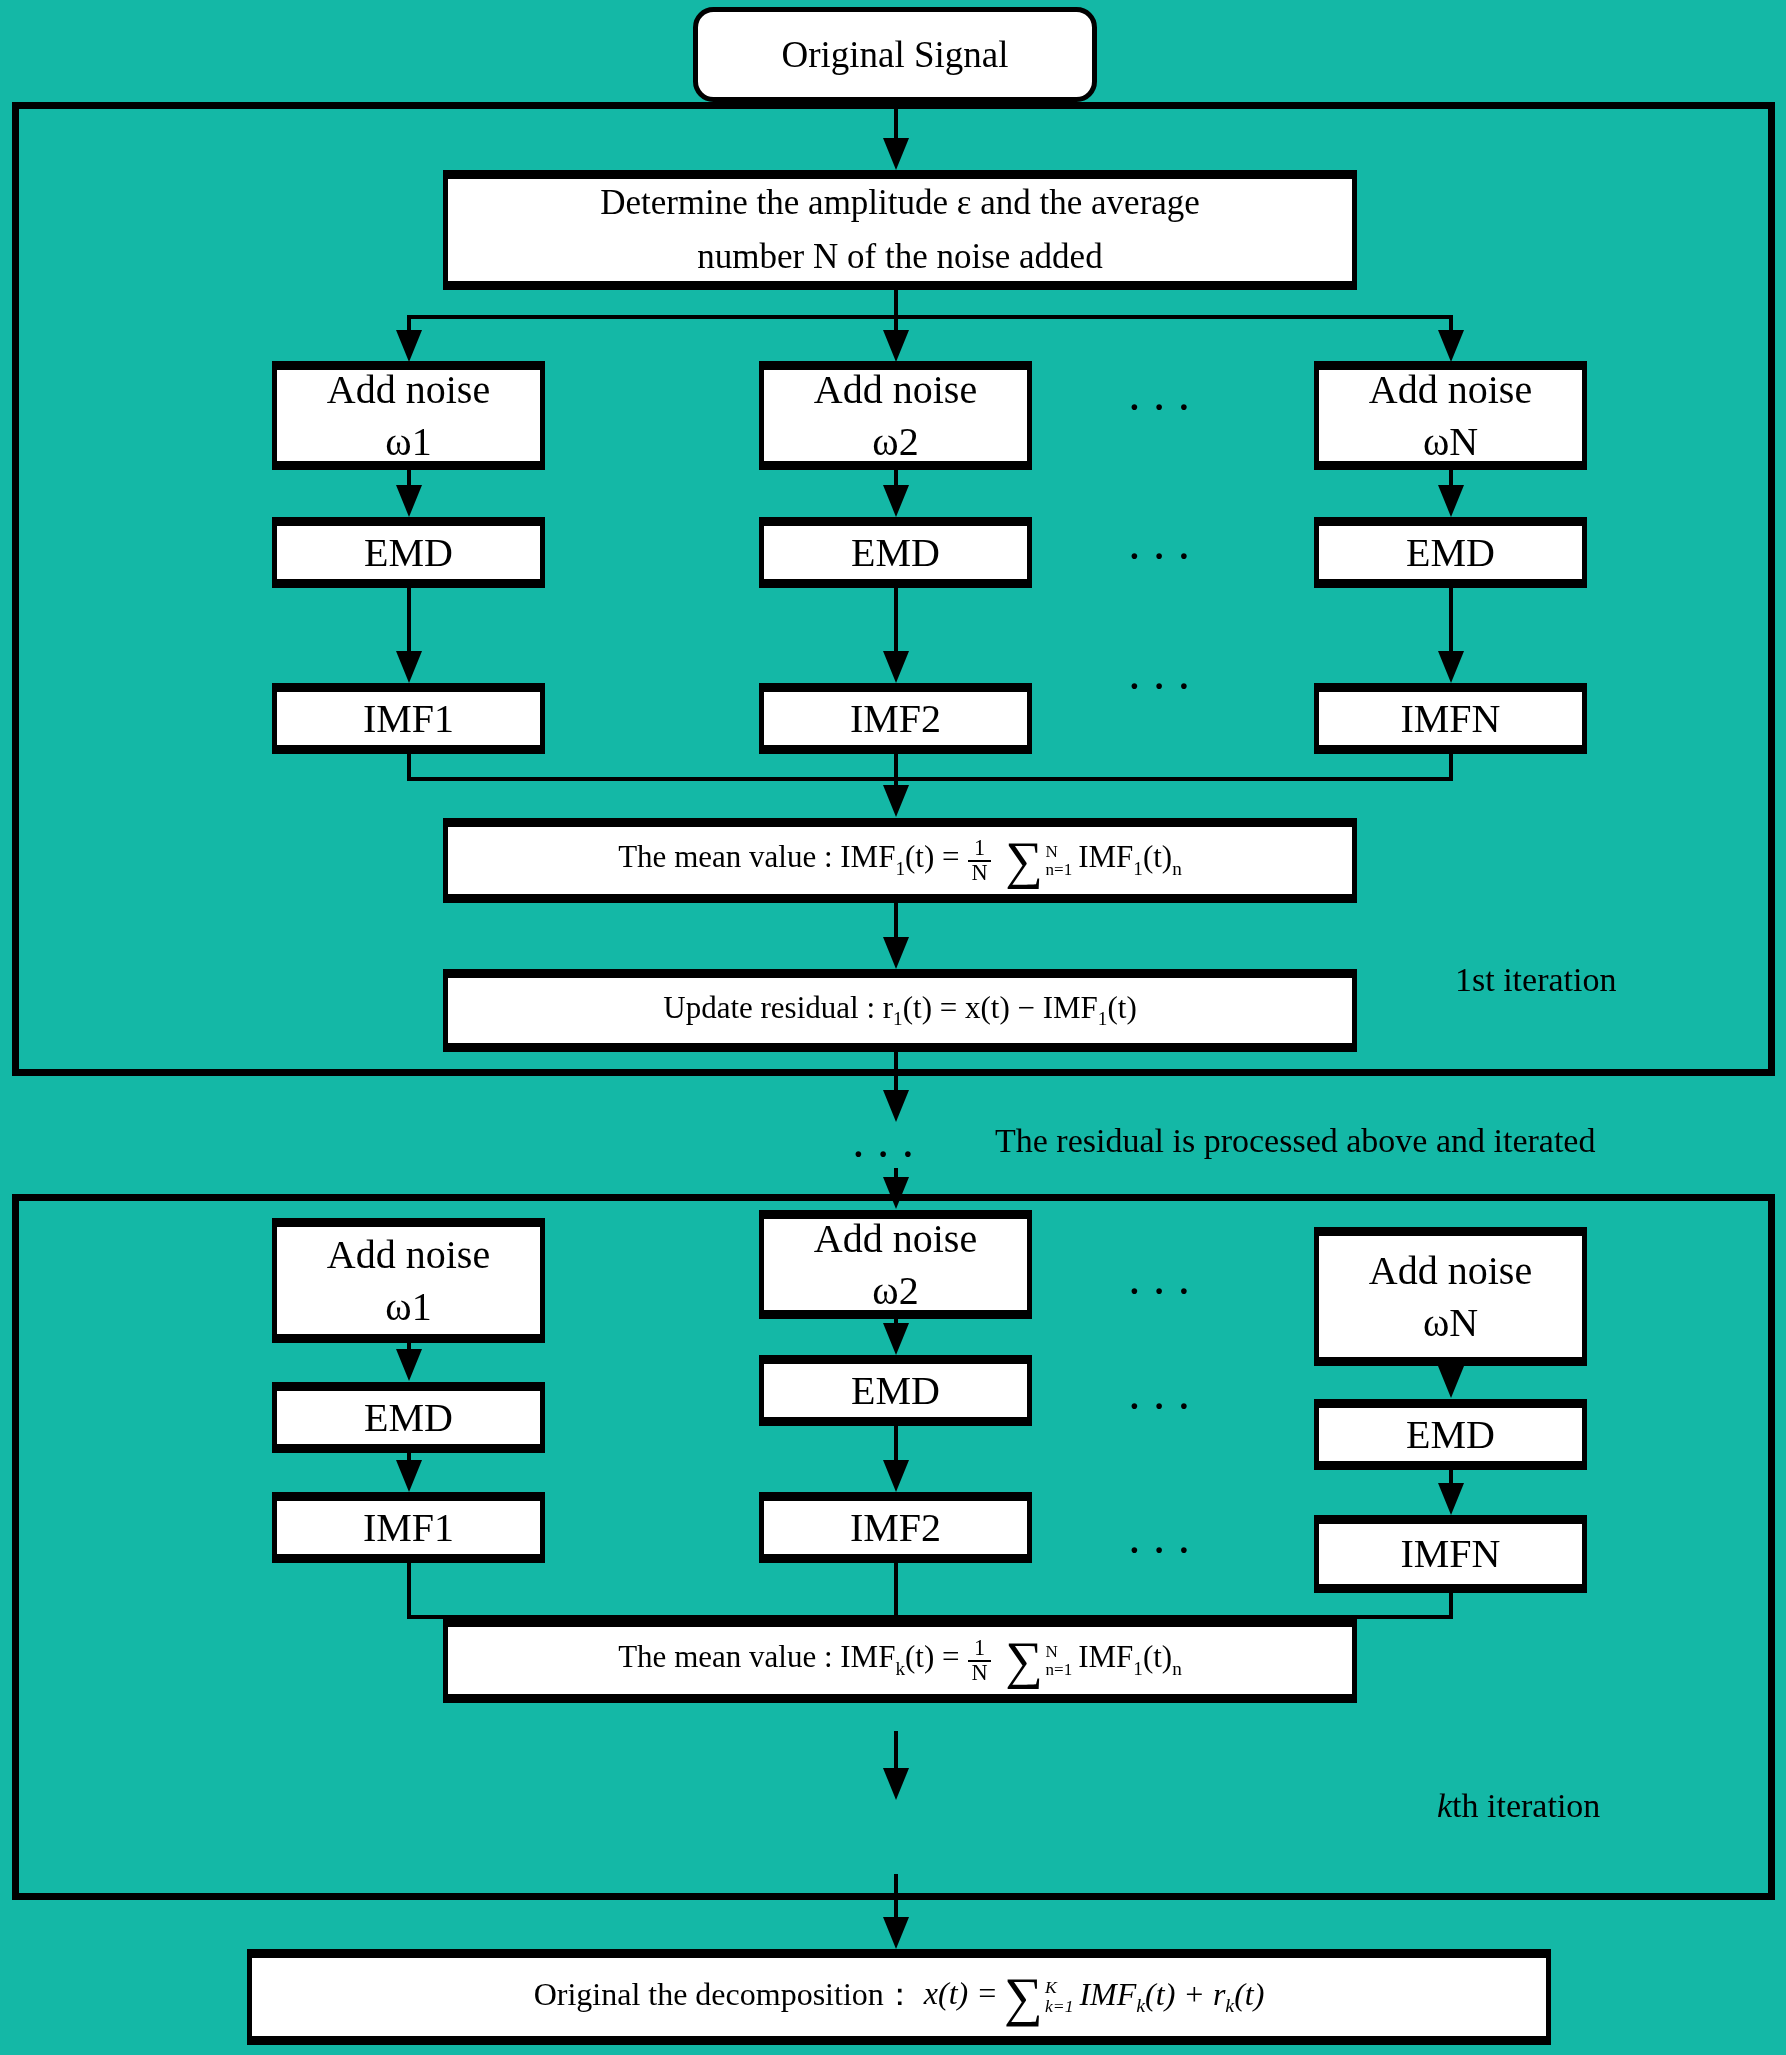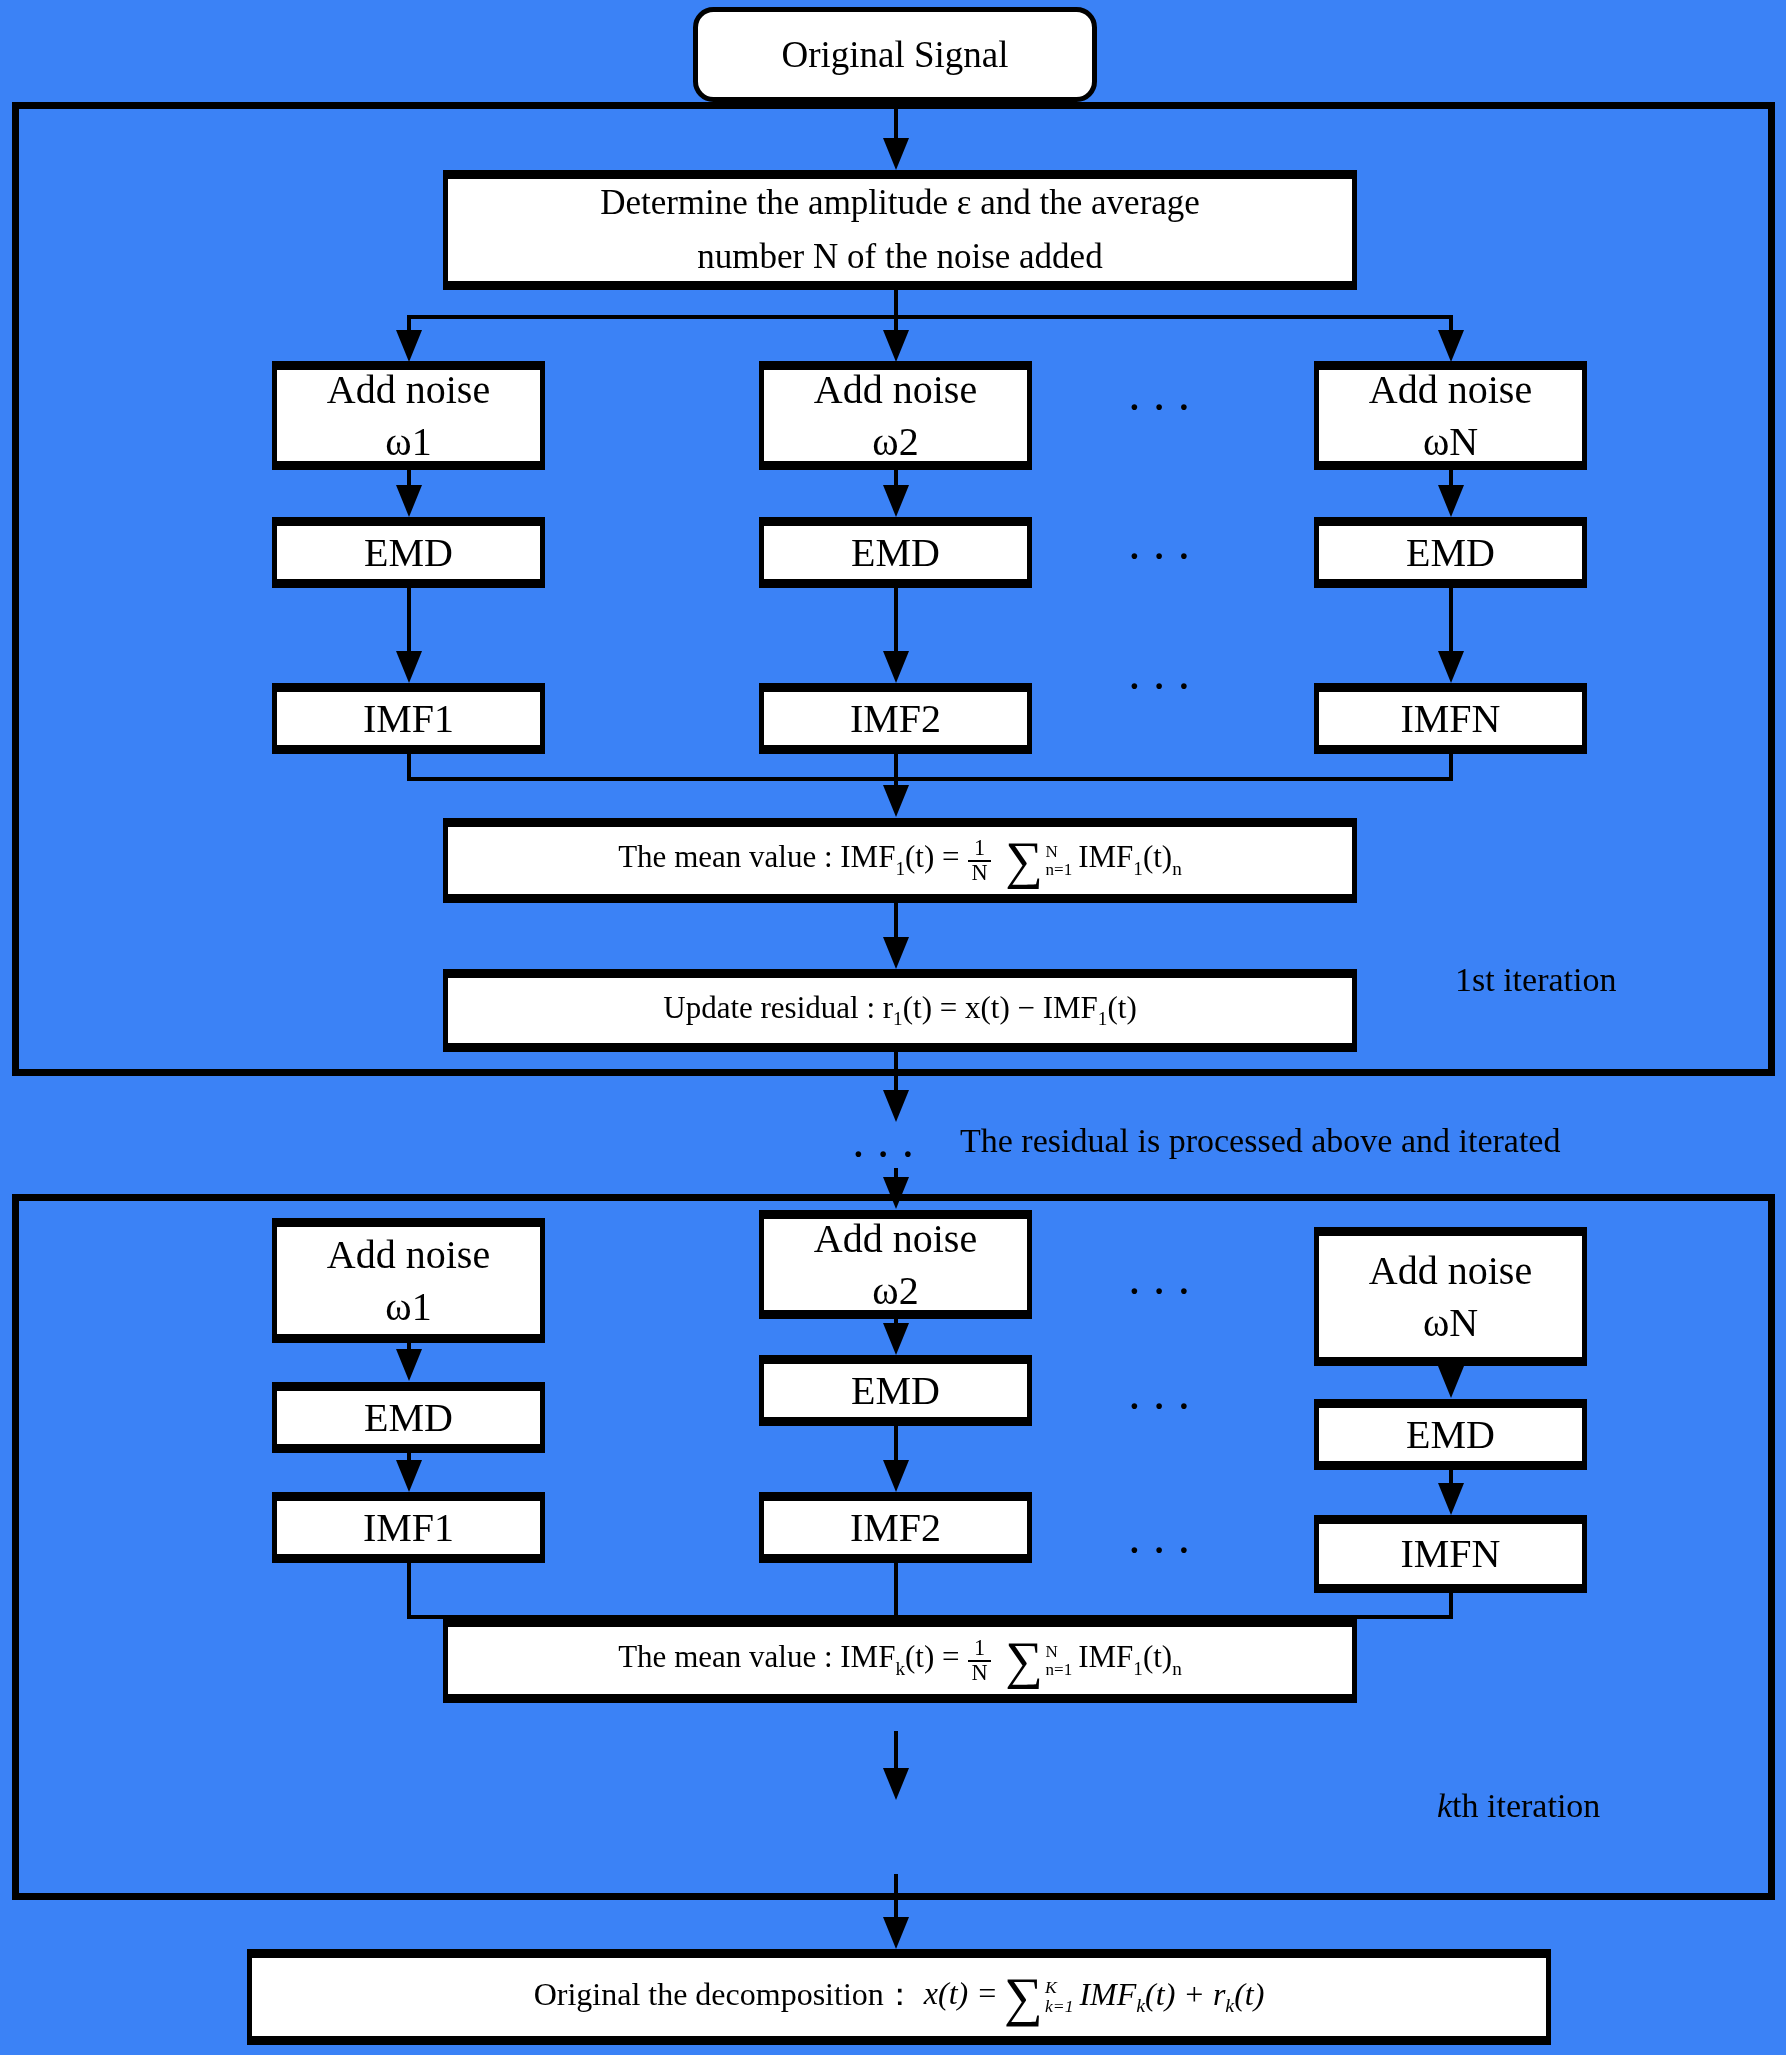--- a/index.html
+++ b/index.html
@@ -1,19 +1,19 @@
 <!DOCTYPE html>
 <html style="font-size:9.6px"><head>
 <meta charset="utf-8">
 <style>
   html,body{margin:0;padding:0;background:#ffffff;}
   #canvas{
     position:relative;
     width:1786px;height:2056px;
-    background:#3b82f6;
+    background:#14b8a6;
     font-family:"Liberation Serif","DejaVu Serif",serif;
     color:#000;
     overflow:hidden;
   }
   
   .outer{position:absolute;border:7.2px solid #000;background:transparent;z-index:0;}
   .nbox{
     position:absolute;z-index:2;background:#fff;
     border:5.4px solid #000;border-top-width:9px;border-bottom-width:9px;
     display:flex;flex-direction:column;align-items:center;justify-content:center;
@@ -157,21 +157,21 @@
     </span>
   </div>
 
   <div class="side-label" style="left:1455px;top:961px;width:265px;">
     <span>1st iteration</span>
   </div>
 
   <div class="vl" style="left:894px;top:1041px;height:52px;"></div>
   <div class="ah" style="left:883px;top:1090px;"></div>
   <div class="dots" style="left:854px;top:1126px;">. . .</div>
-  <div class="note" style="left:960px;top:1122px;">
+  <div class="note" style="left:995px;top:1122px;">
     <span>The residual is processed above and iterated</span>
   </div>
   <div class="vl" style="left:894px;top:1168px;height:14.4px;"></div>
   <div class="ah" style="left:883px;top:1177px;"></div>
 
   <div class="nbox" style="left:272px;top:1218px;width:263px;height:107px;">
     <span>Add noise</span>
     <span>ω1</span>
   </div>
   <div class="nbox" style="left:759px;top:1210px;width:263px;height:91px;">

